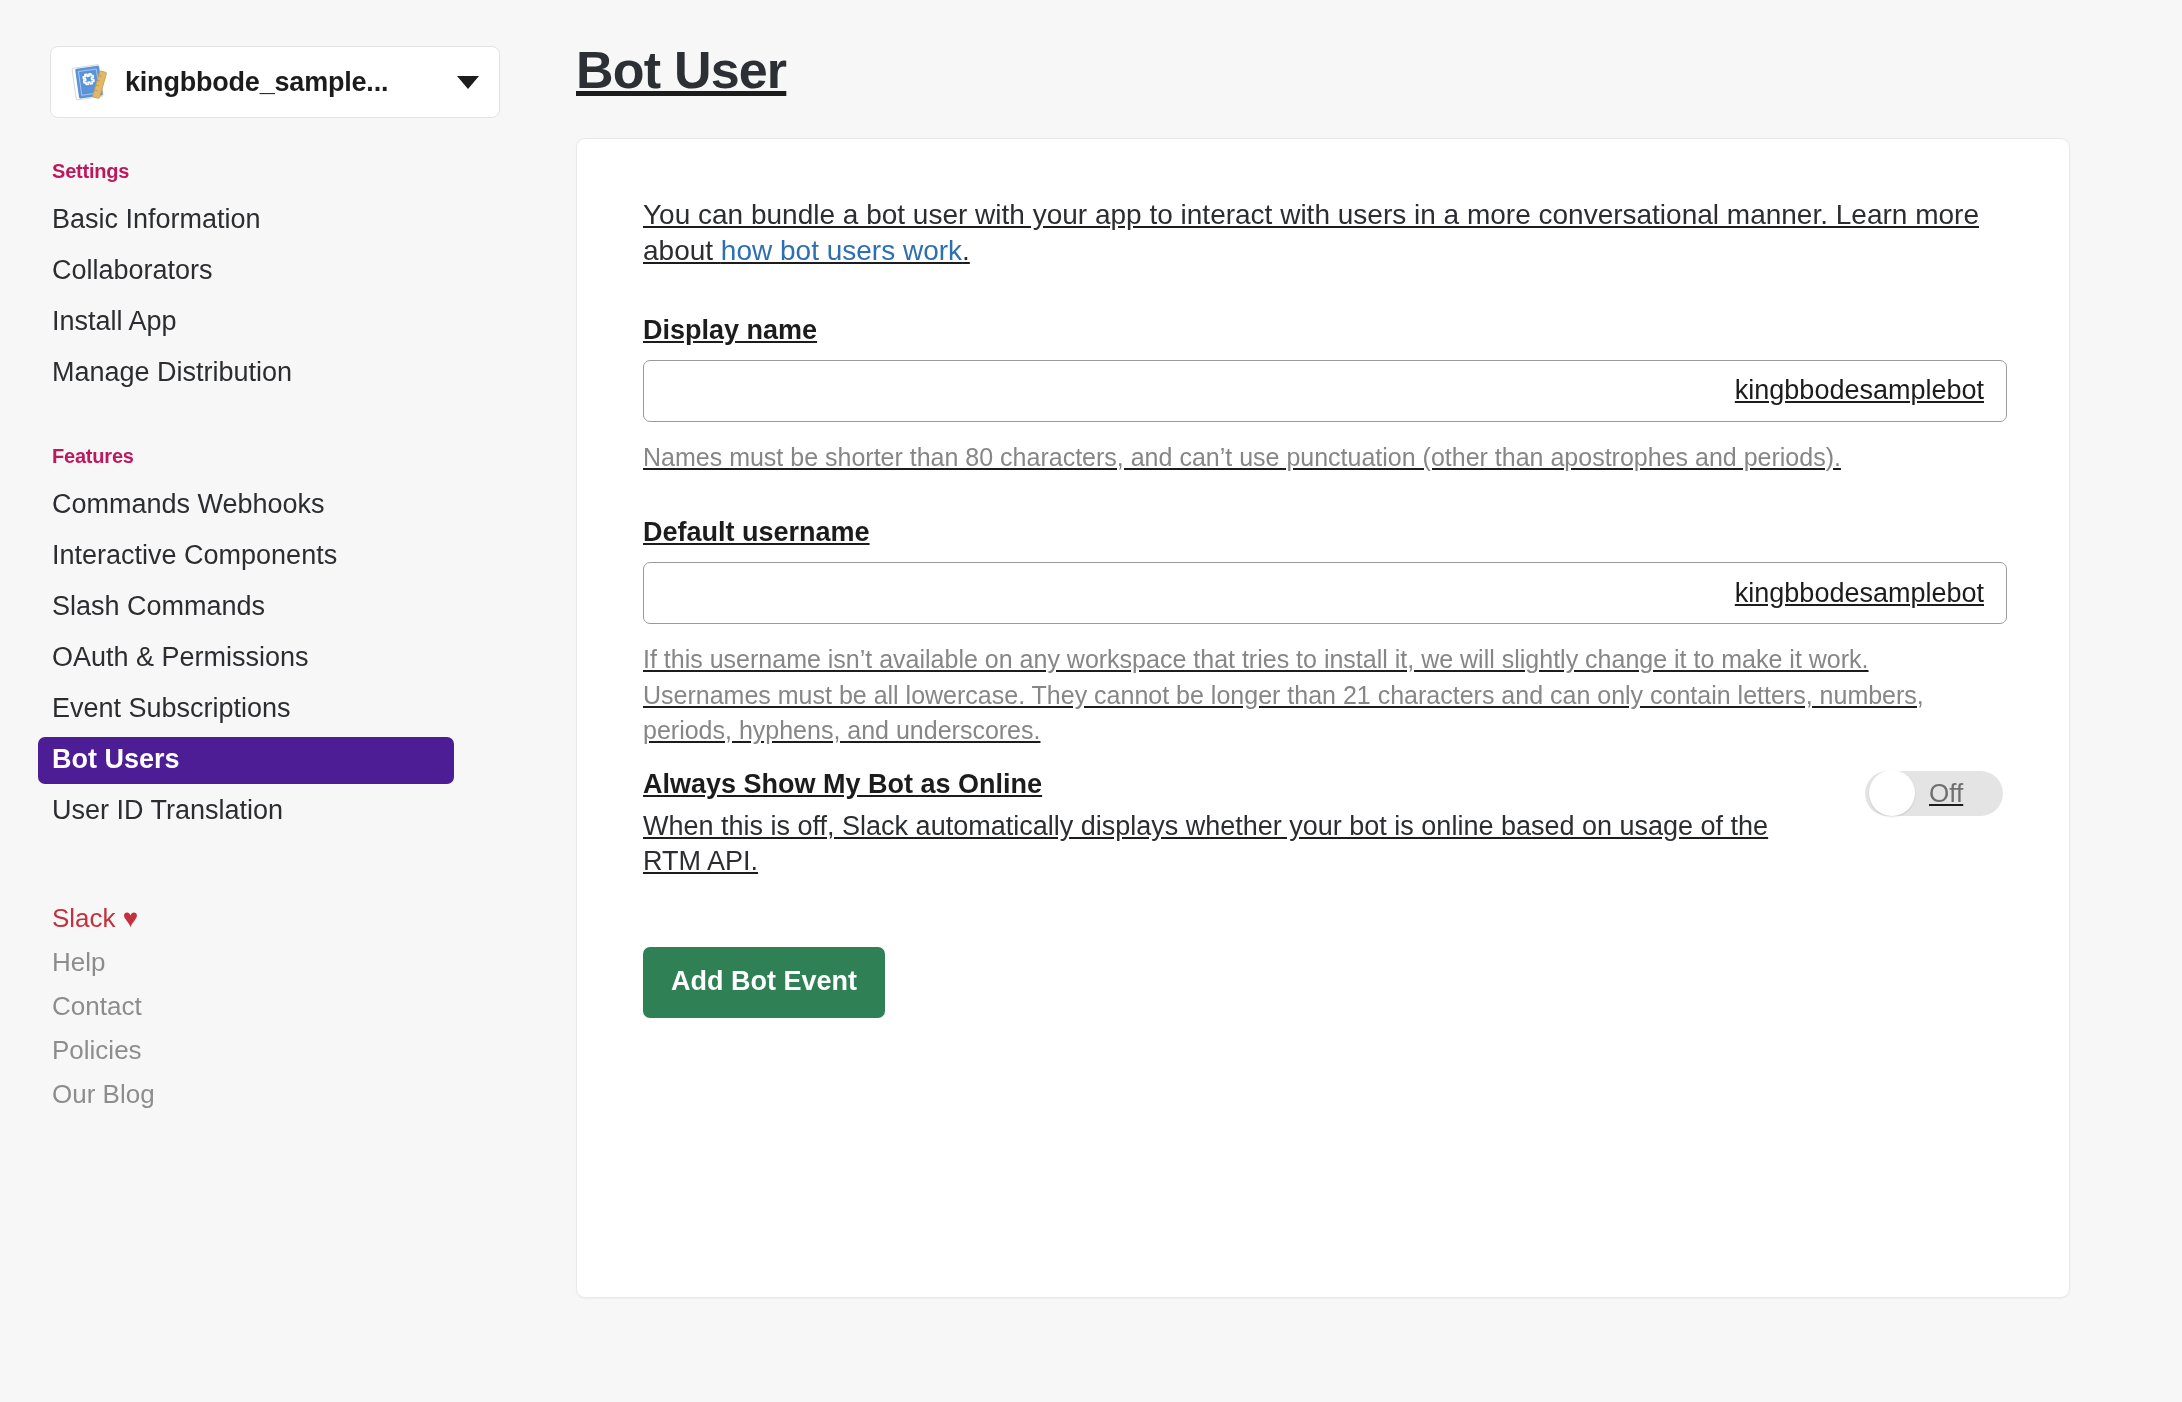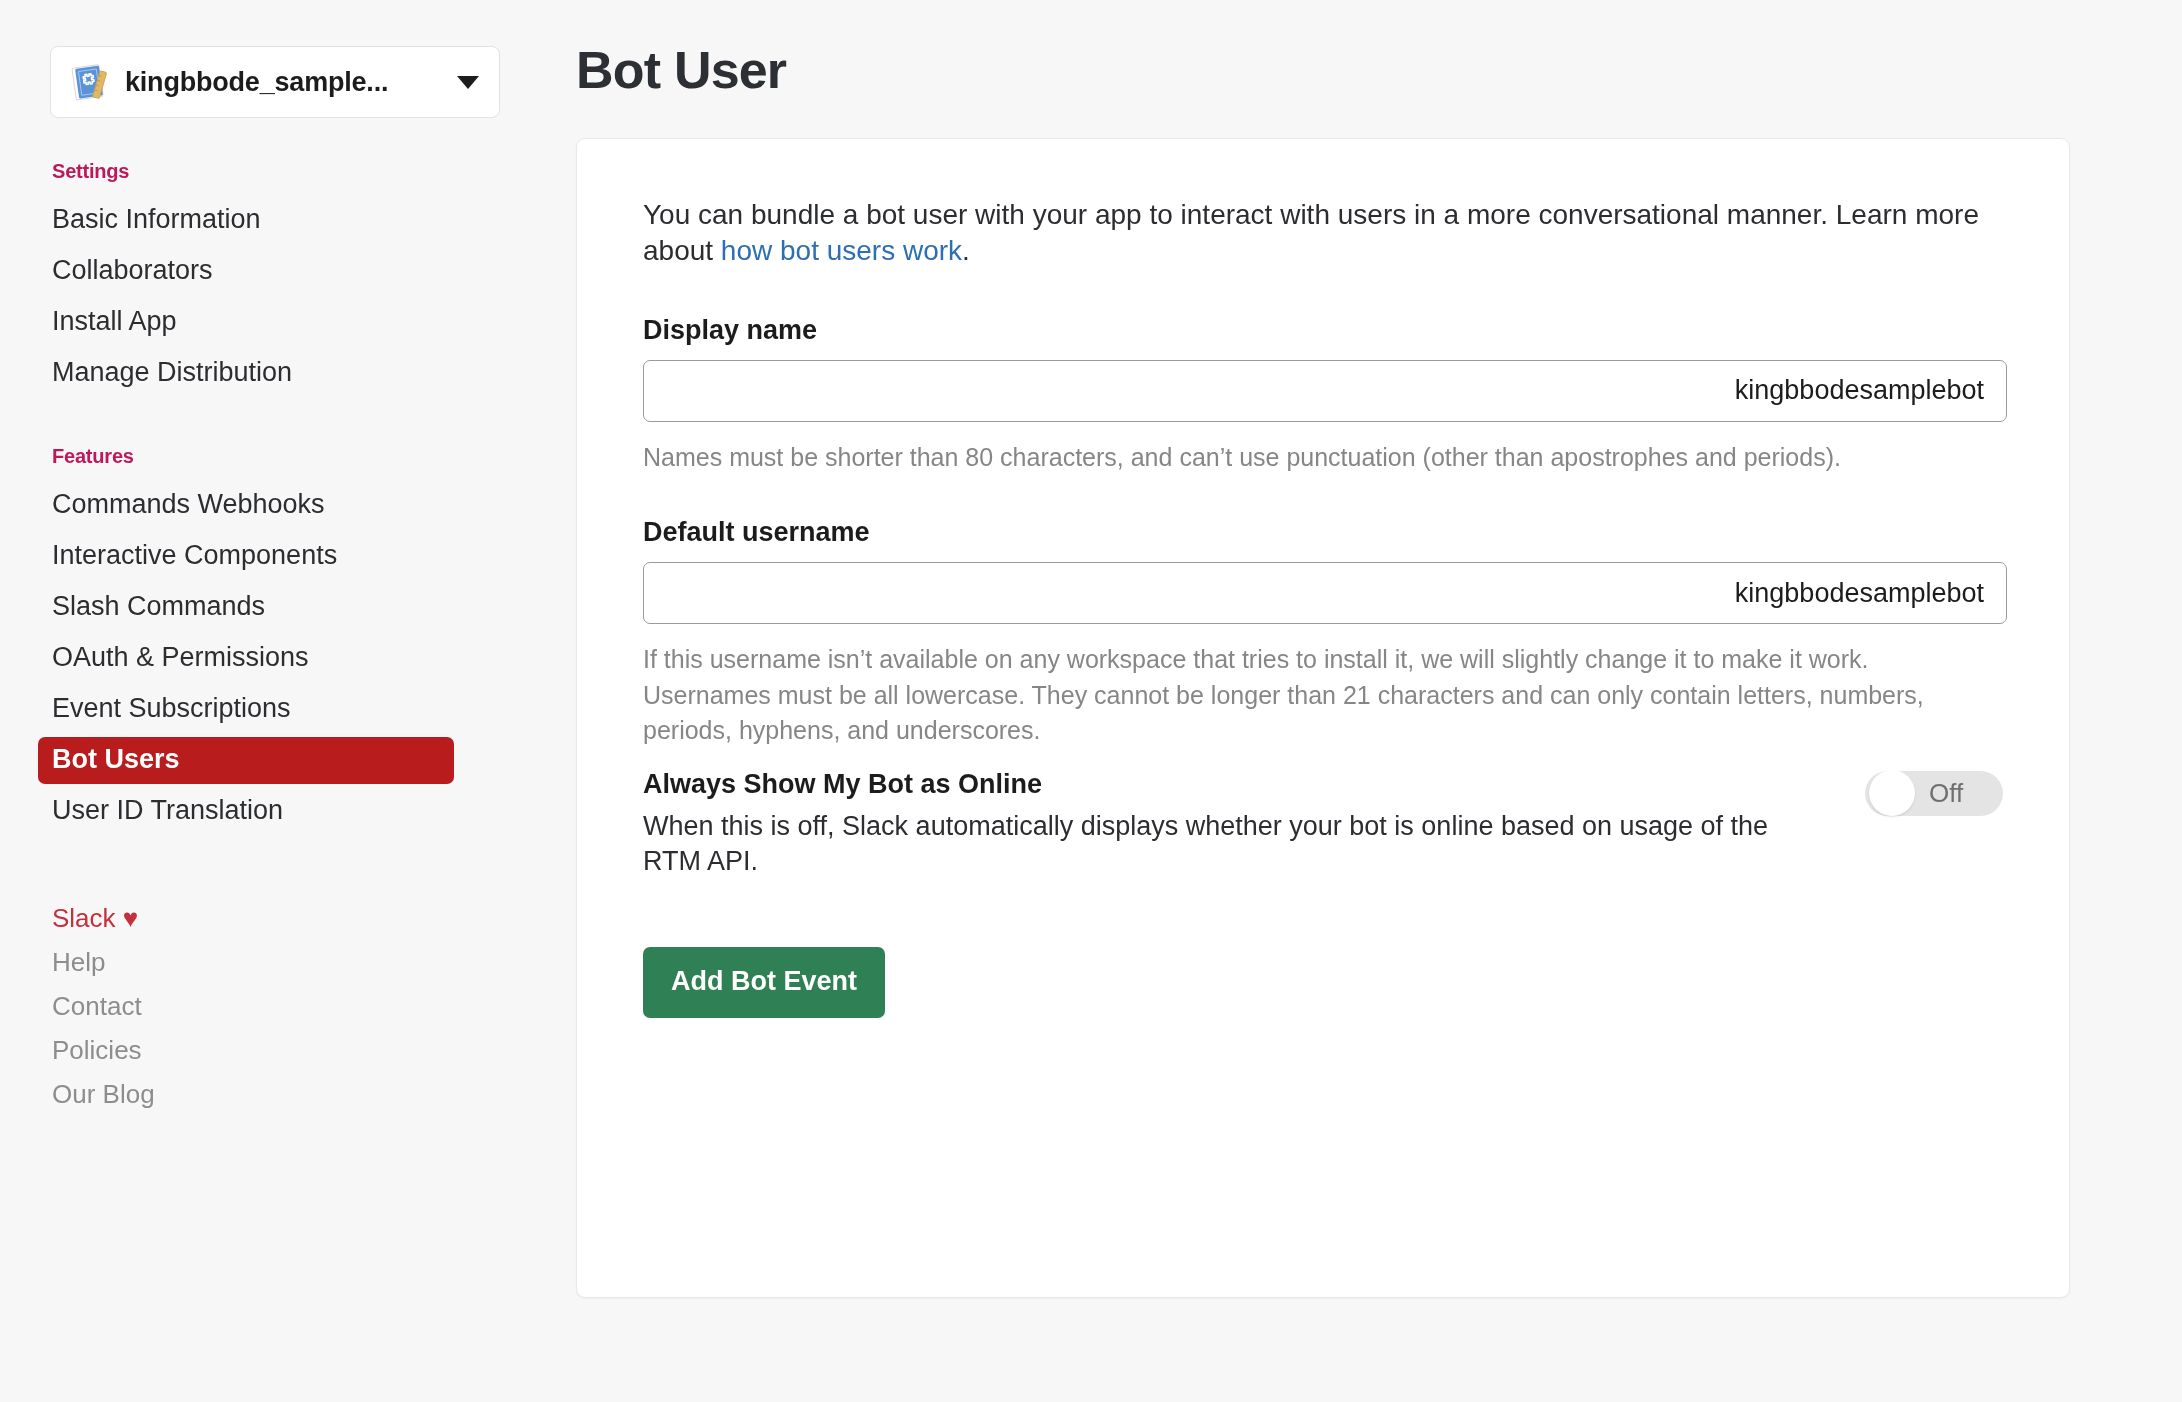--- a/index.html
+++ b/index.html
@@ -83,21 +83,21 @@
     padding: 7px 14px 9px 14px;
     margin-left: -12px;
     margin-bottom: 4px;
     border-radius: 7px;
     cursor: pointer;
     width: 416px;
     box-sizing: border-box;
     white-space: nowrap;
   }
   .nav-item.active {
-    background: #b91c1c;
+    background: #4c1d95;
     color: #ffffff;
     font-weight: bold;
   }
 
   .footer-links {
     margin-top: 68px;
     list-style: none;
     padding: 0 0 0 2px;
   }
   .footer-links li {
@@ -108,20 +108,21 @@
     white-space: nowrap;
   }
   .footer-links li.slack-link { color: #c4303c; }
   .heart { color: #c4303c; }
 
   
   .main {
     flex: 1;
     padding: 40px 84px 0 56px;
     box-sizing: border-box;
+    text-decoration: underline;
   }
   .page-title {
     font-size: 52px;
     font-weight: bold;
     color: #2c2f33;
     margin: 0 0 38px 0;
     letter-spacing: -0.8px;
   }
   .card {
     background: #ffffff;

